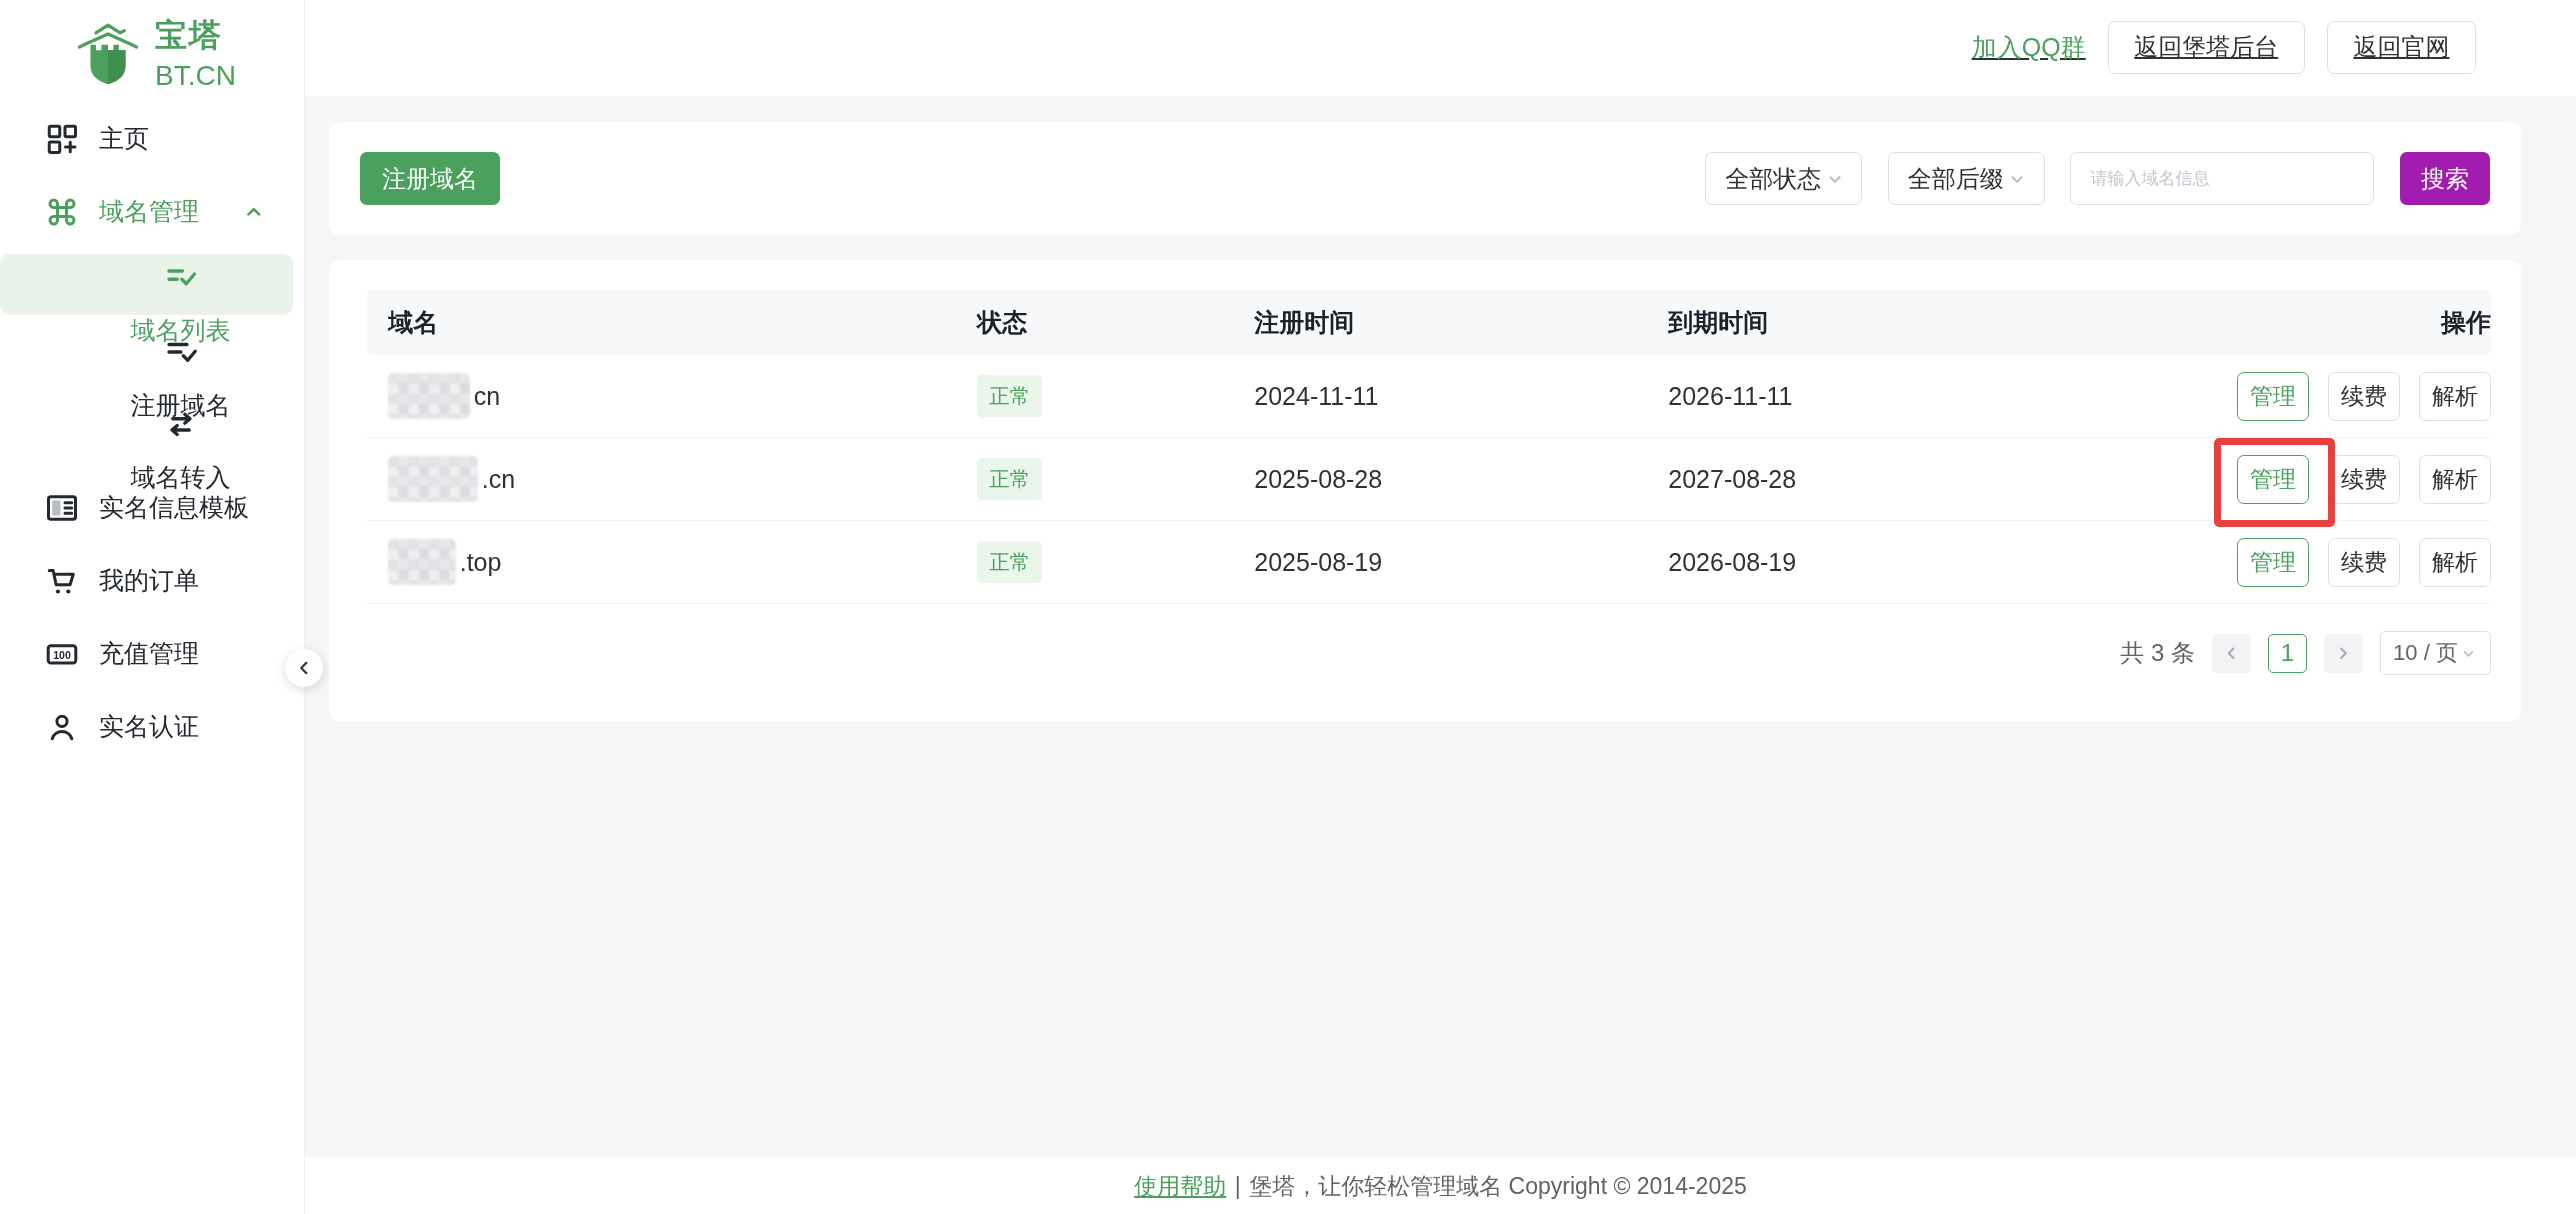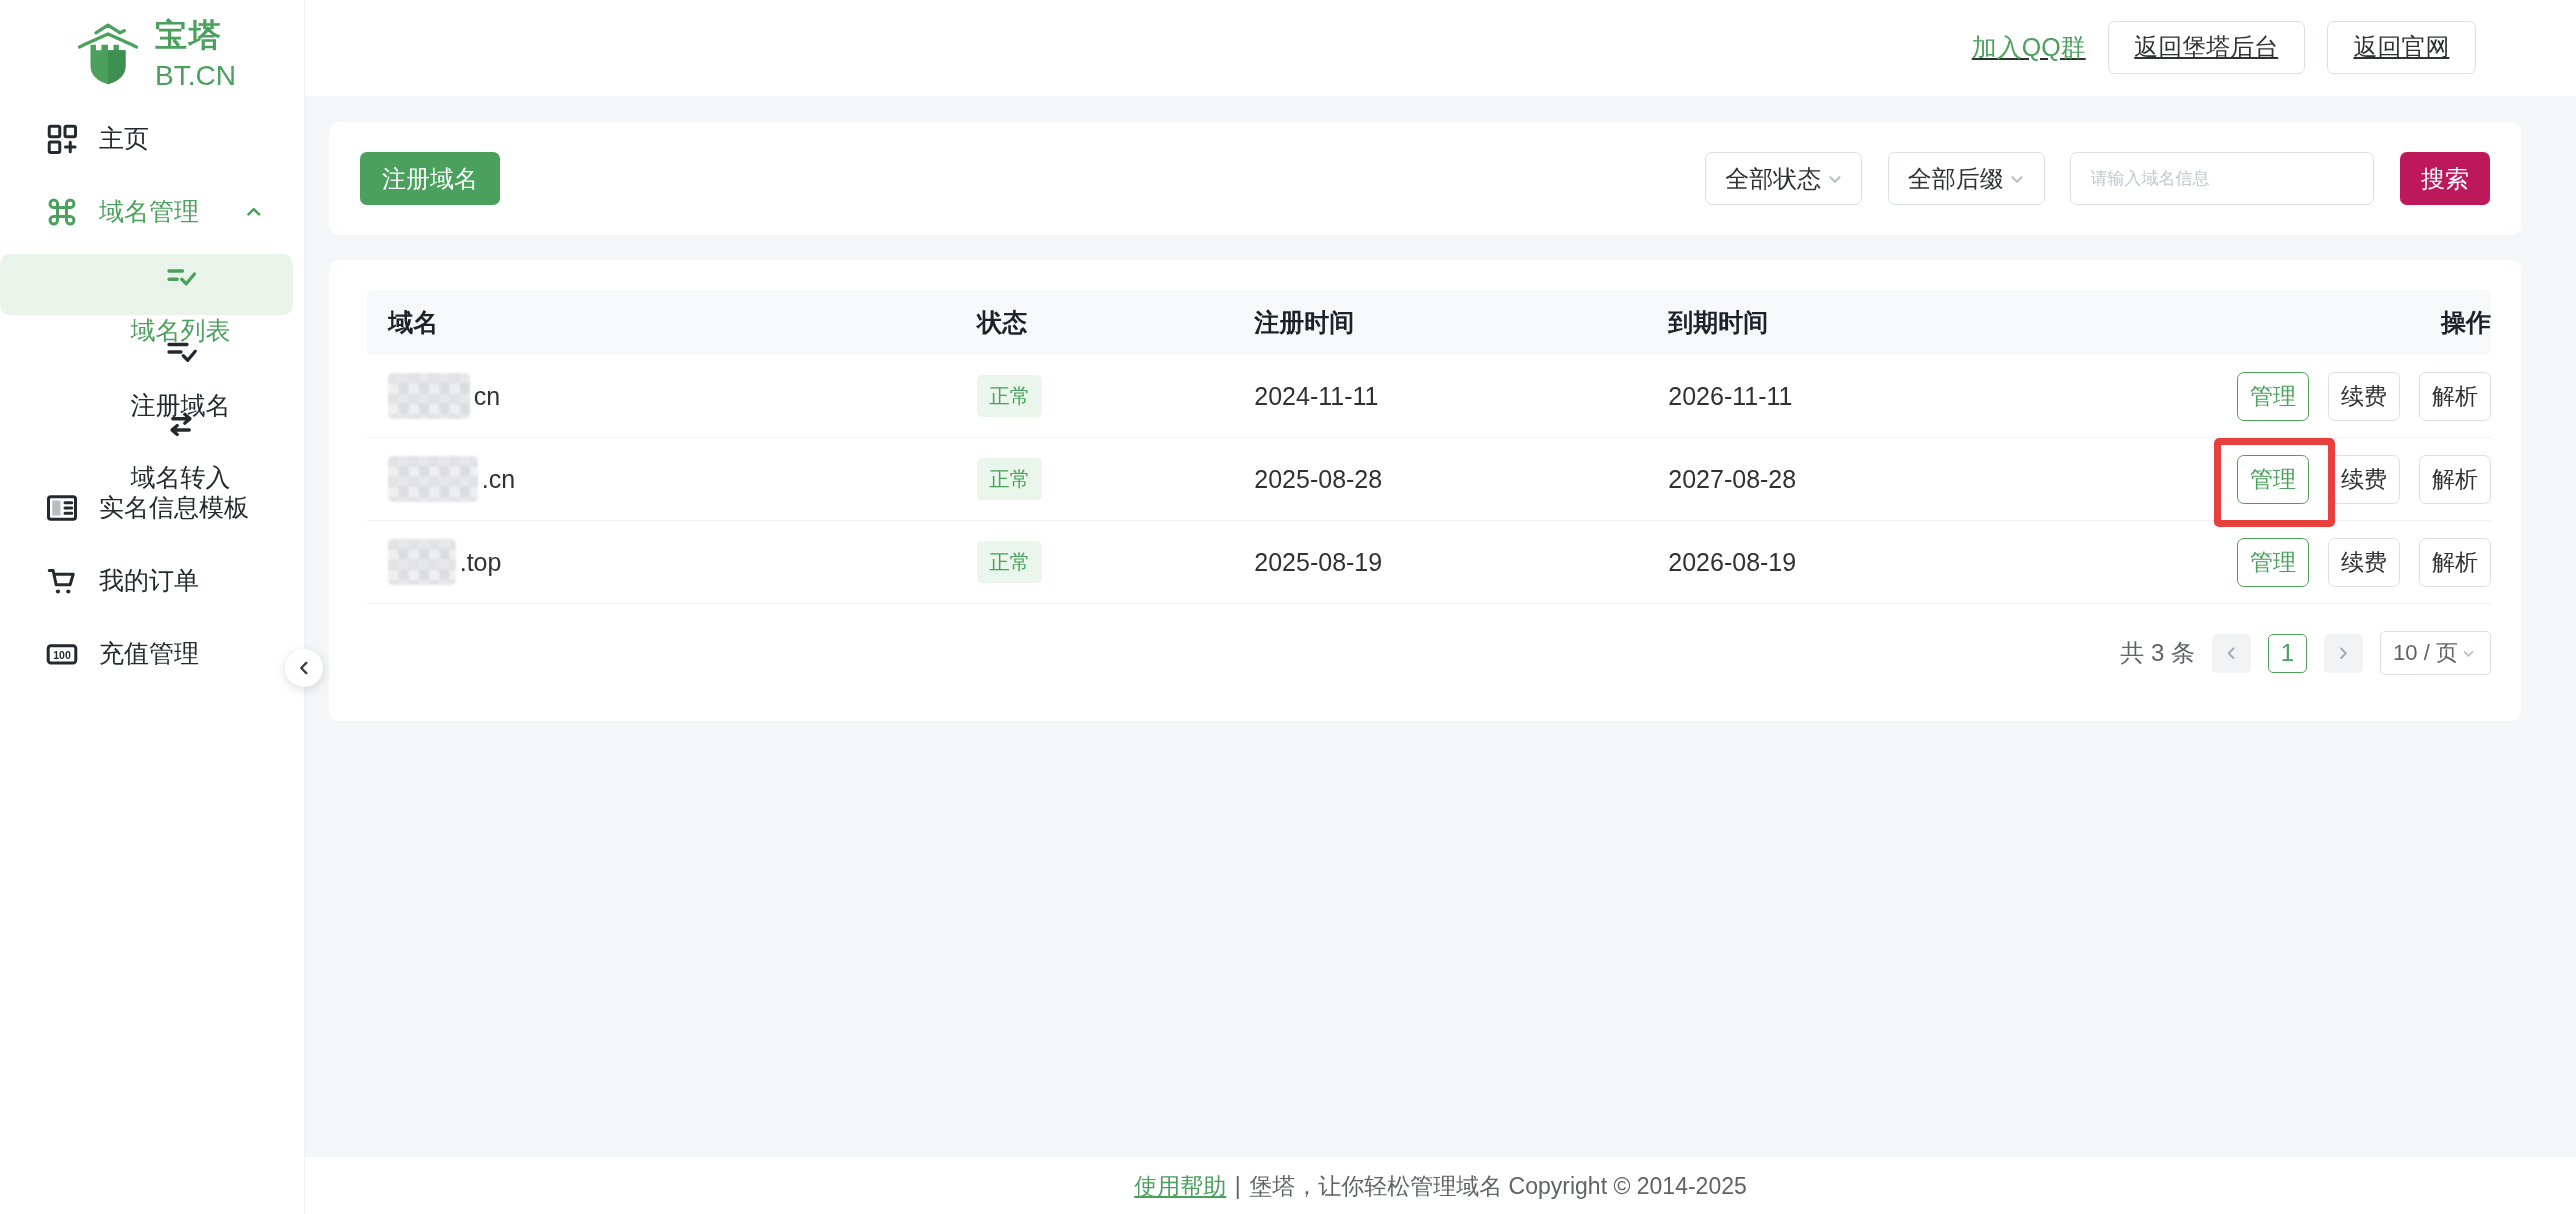--- a/index.html
+++ b/index.html
@@ -37,21 +37,21 @@
   .hdr-btn { height:53px; background:#fff; border:0.9px solid #dcdfe6; border-radius:6.8px; font-size:24px; color:#303133; display:flex; align-items:center; justify-content:center; padding:0 25.6px; cursor:pointer; }
 
   
   .toolbar-card { position:absolute; left:329px; top:122px; width:2192px; height:113px; background:#fff; border-radius:10.2px; display:flex; align-items:center; justify-content:space-between; padding:0 31px; z-index:1; }
   .btn-primary { background:#4aa05c; color:#fff; border:none; border-radius:6.8px; font-size:24px; height:53px; padding:0 22px; min-width:96px; cursor:pointer; font-family:inherit; }
   .filters { display:flex; align-items:center; gap:25.6px; }
   .select { width:157px; height:53px; border:0.9px solid #dcdfe6; border-radius:6.8px; background:#fff; display:flex; align-items:center; justify-content:space-between; padding:0 15.4px 0 19px; font-size:24px; color:#303133; cursor:pointer; }
   .select .chev { color:#b9bec7; }
   .search-input { width:304px; height:53px; border:0.9px solid #dcdfe6; border-radius:6.8px; font-size:17px; padding:0 19px; color:#303133; font-family:inherit; outline:none; }
   .search-input::placeholder { color:#c2c7ce; }
-  .btn-search { background:#be185d; color:#fff; border:none; border-radius:6.8px; font-size:24px; height:53px; width:90px; cursor:pointer; font-family:inherit; }
+  .btn-search { background:#a21caf; color:#fff; border:none; border-radius:6.8px; font-size:24px; height:53px; width:90px; cursor:pointer; font-family:inherit; }
 
   
   .table-card { position:absolute; left:329px; top:260px; width:2192px; height:461px; background:#fff; border-radius:10.2px; padding:30px 30px 0 38px; z-index:1; }
   .thead { height:65px; background:#f7f8fa; border-radius:5.1px; display:flex; align-items:center; padding:0 0 0 21.3px; font-size:25px; font-weight:bold; color:#1d2129; }
   .trow { height:83px; display:flex; align-items:center; padding:0 0 0 21.3px; border-bottom:0.9px solid #f0f2f5; font-size:25px; color:#303133; }
   .c1 { width:589px; display:flex; align-items:center; }
   .c2 { width:277px; }
   .c3 { width:414px; }
   .c4 { width:414px; }
   .c5 { flex:1; display:flex; justify-content:flex-end; align-items:center; gap:19px; }
@@ -178,20 +178,29 @@
   <div class="menu-item lv1" style="top:627px;">
     <span class="mi-icon">
       <svg viewBox="0 0 24 24" fill="none" stroke="currentColor" stroke-width="2" stroke-linecap="round" style="font-size:29px">
         <rect x="2.8" y="6.5" width="18.4" height="11.5" rx="1.8"></rect>
         <text x="12" y="15.6" text-anchor="middle" font-size="7" font-weight="bold" fill="currentColor" stroke="none" font-family="'Liberation Sans',sans-serif">100</text>
       </svg>
     </span>
     <span>充值管理</span>
   </div>
 
+  <div class="menu-item lv1" style="top:700px;">
+    <span class="mi-icon">
+      <svg viewBox="0 0 24 24" fill="none" stroke="currentColor" stroke-width="2" stroke-linecap="round">
+        <circle cx="12" cy="8.2" r="3.4"></circle>
+          <path d="M5.5 19.8 a6.8 6.8 0 0 1 13 0"></path>
+      </svg>
+    </span>
+    <span>实名认证</span>
+  </div>
 </div>
 
 <div class="collapse-btn">
   <span>
     <svg width="22" height="22" viewBox="0 0 24 24" fill="none" stroke="currentColor" stroke-width="2.6" stroke-linecap="round" stroke-linejoin="round">
         <polyline points="14.5,6.5 9,12 14.5,17.5"></polyline>
       </svg>
   </span>
 </div>
 

